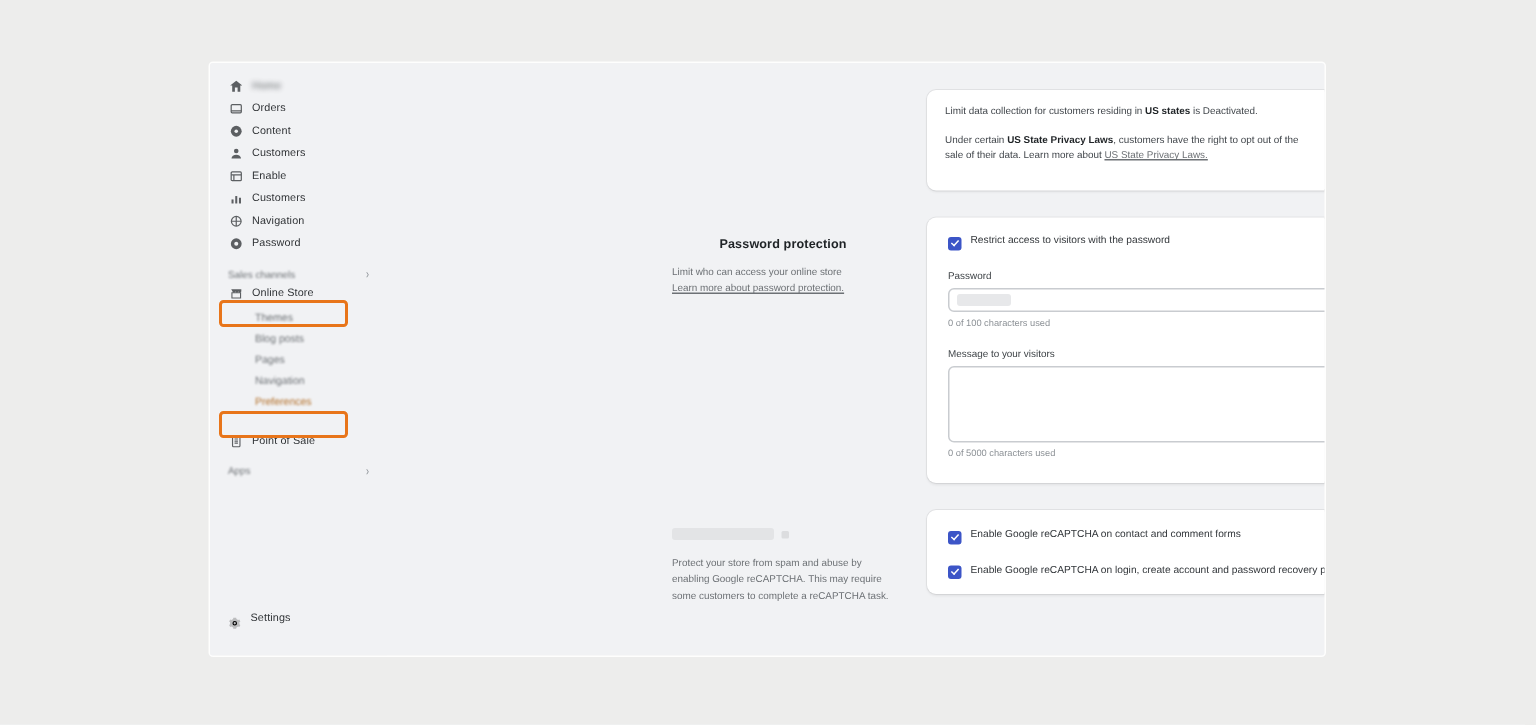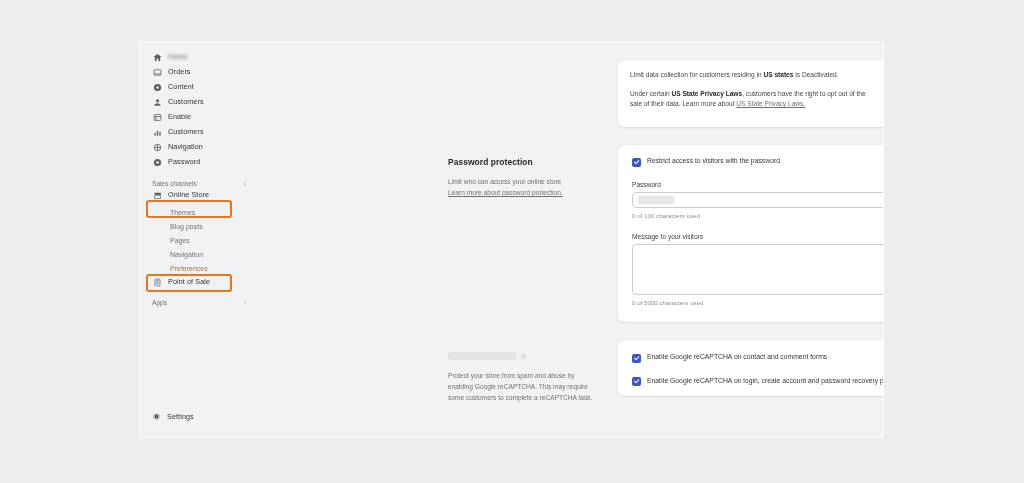--- a/index.html
+++ b/index.html
@@ -104,21 +104,20 @@
     pointer-events: none;
     box-sizing: border-box;
   }
   #hl-online-store { left: 146px; top: 200px; width: 86px; height: 18px; }
   #hl-preferences  { left: 146px; top: 274px; width: 86px; height: 18px; }
   .settings-row {
     position: absolute;
     left: 8px;
     bottom: 12px;
     display: flex;
-    align-items: center;
     gap: 6px;
     padding: 0 4px;
   }
   .settings-row .nav-label { color: #303336; }
 
   
   .content {
     position: absolute;
     left: 118px;
     top: 0;
@@ -168,20 +167,21 @@
 
   
   .desc-col { position: absolute; }
   #pw-desc { left: 190px; top: 115px; width: 148px; }
   .desc-title {
     font-size: 8.4px;
     font-weight: bold;
     color: #1f2326;
     margin-bottom: 10px;
     letter-spacing: 0.1px;
+    text-align: center;
   }
   .desc-body {
     font-size: 6.6px;
     color: #6d7175;
     line-height: 1.65;
     filter: blur(0.5px);
   }
   .desc-body .link { display: block; }
 
   #spam-desc { left: 190px; top: 310px; width: 148px; }
@@ -404,21 +404,21 @@
     <div class="sub-item">
       <span class="sub-label">Pages</span>
     </div>
     <div class="sub-item">
       <span class="sub-label">Navigation</span>
     </div>
     <div class="sub-item">
       <span class="sub-label" style="color:#b4712c">Preferences</span>
     </div>
 
-    <div class="nav-item" style="margin-top:2px">
+    <div class="nav-item" style="margin-top:14px">
       <span class="ico">
         <svg width="9" height="9" viewBox="0 0 20 20" fill="none" stroke="currentColor" stroke-width="1.7">
             <rect x="4.5" y="2.6" width="11" height="14.8" rx="1.4"></rect>
             <path d="M7.5 6h5M7.5 9h5M7.5 12h5"></path>
           </svg>
       </span>
       <span class="nav-label">Point of Sale</span>
     </div>
 
     <div style="height:4px"></div>

